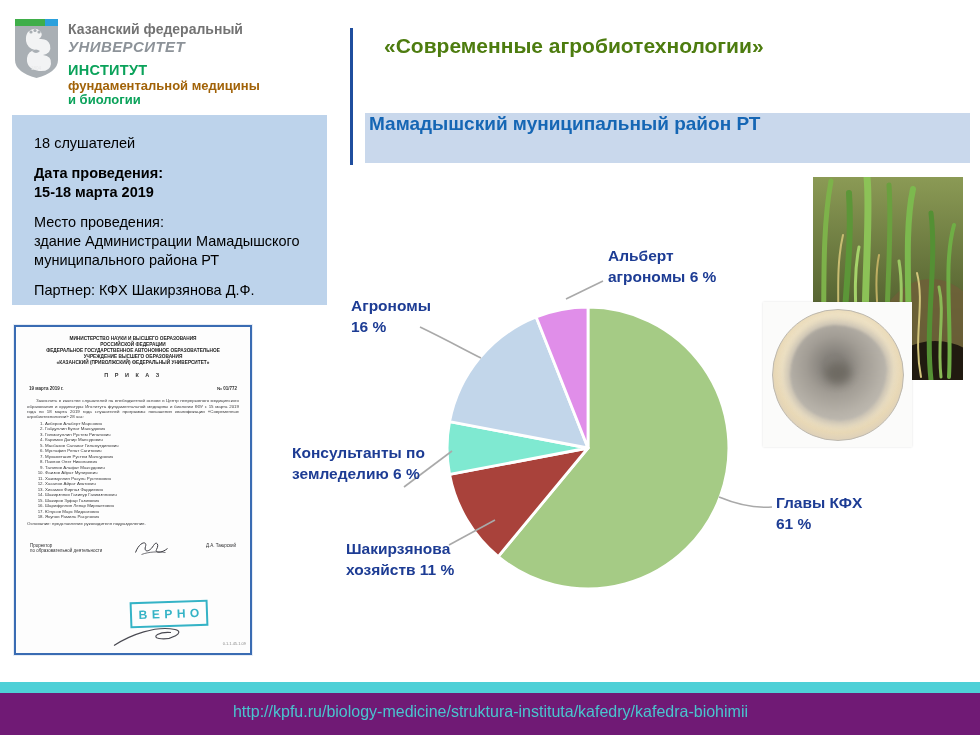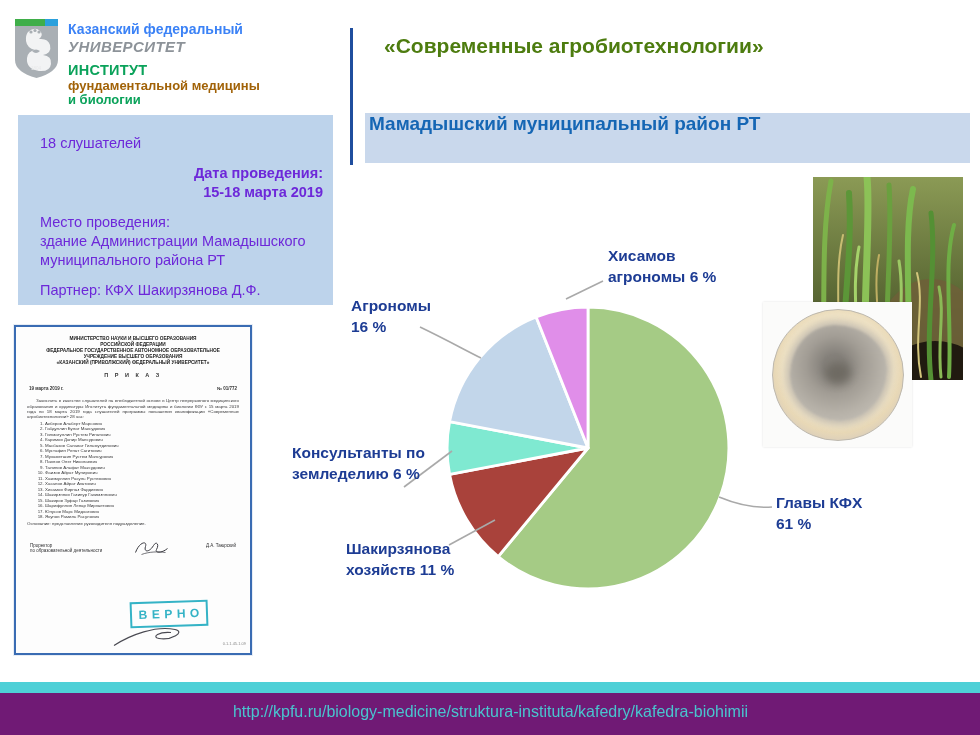--- a/index.html
+++ b/index.html
@@ -3,36 +3,36 @@
 <meta charset="utf-8">
 <style>
   * { margin:0; padding:0; box-sizing:border-box; }
   html,body { background:#e8e8e8; }
   body { font-family:"Liberation Sans","DejaVu Sans",sans-serif; }
   .slide { position:relative; width:980px; height:735px; background:#ffffff; overflow:hidden; margin:0 auto; }
 
   
   .logo-shield { position:absolute; left:14px; top:18px; width:45px; height:61px; }
   .logo-text { position:absolute; left:68px; top:22px; line-height:1.05; }
-  .logo-gray1 { font-size:14px; font-weight:600; color:#3b82f6; }
+  .logo-gray1 { font-size:14px; font-weight:600; color:#737373; }
   .logo-gray2 { font-size:15px; font-weight:600; color:#8d9399; margin-top:2px; letter-spacing:.4px;font-style:italic; }
   .logo-green1 { font-size:14.5px; font-weight:700; color:#0aa25a; margin-top:9px; letter-spacing:.3px; }
   .logo-green2 { font-size:13px; font-weight:700; color:#a16207; margin-top:0; }
   .logo-green3 { font-size:13px; font-weight:700; color:#0aa25a; margin-top:1px; }
 
   
   .v-divider { position:absolute; left:350px; top:28px; width:3px; height:137px; background:#1f4e9e; }
   .slide-title { position:absolute; left:384px; top:34px; font-size:21px; font-weight:700; color:#4d7c0f; }
   .region-bar { position:absolute; left:365px; top:113px; width:605px; height:50px; background:#c9d8ec; display:flex; padding-left:4px; }
   .region-bar span { font-size:19px; font-weight:700; color:#1566b4; }
 
   
-  .info-box { position:absolute; left:18px; top:115px; width:315px; height:190px; background:#bdd3eb; padding:19px 10px 0 22px; color:#6d28d9; font-size:14.5px; line-height:19px; }
+  .info-box { position:absolute; left:12px; top:115px; width:315px; height:190px; background:#bdd3eb; padding:19px 10px 0 22px; color:#000000; font-size:14.5px; line-height:19px; }
   .info-box .blk { margin-bottom:11px; }
-  .info-bold { font-weight:700;text-align:right; }
+  .info-bold { font-weight:700; }
 
   
   .doc { position:absolute; left:14px; top:325px; width:238px; height:330px; background:#fdfdfd; border:2px solid #3a6cb3; overflow:hidden; box-shadow:0 0 0 1px #e7edf5; }
   .doc-inner { position:relative; width:468px; height:652px; transform:scale(0.5); transform-origin:0 0; padding:16px 22px 0 22px; color:#333; }
   .doc-ministry { text-align:center; font-size:9.5px; font-weight:700; line-height:12px; color:#222; }
   .doc-order-title { text-align:center; font-size:11px; font-weight:700; letter-spacing:5px; margin-top:14px; }
   .doc-date-row { display:flex; justify-content:space-between; margin-top:16px; font-size:9px; font-weight:700; padding:0 4px; }
   .doc-body { margin-top:14px; font-size:8.8px; line-height:10.8px; text-align:justify; text-indent:18px; color:#39393b; }
   .doc-names { margin-top:2px; padding-left:36px; font-size:8.8px; line-height:11px; color:#39393b; }
   .doc-basis { font-size:8.8px; margin-top:2px; color:#39393b; }
@@ -181,21 +181,21 @@
     <g fill="none" stroke="#a9a9a9" stroke-width="1.6">
       <path d="M603 281 L566 299"></path>
       <path d="M420 327 C445 339 465 350 481 358"></path>
       <path d="M404 487 L452 451"></path>
       <path d="M449 545 L495 520"></path>
       <path d="M719 497 Q748 509 772 507"></path>
     </g>
   </svg>
 
   <div class="pie-label lbl-glavnye">
-    <div>Хисамов</div>
+    <div>Альберт</div>
     <div>агрономы 6 %</div>
   </div>
   <div class="pie-label lbl-agronomy">
     <div>Агрономы</div>
     <div>16 %</div>
   </div>
   <div class="pie-label lbl-konsult">
     <div>Консультанты по</div>
     <div>земледелию 6 %</div>
   </div>

